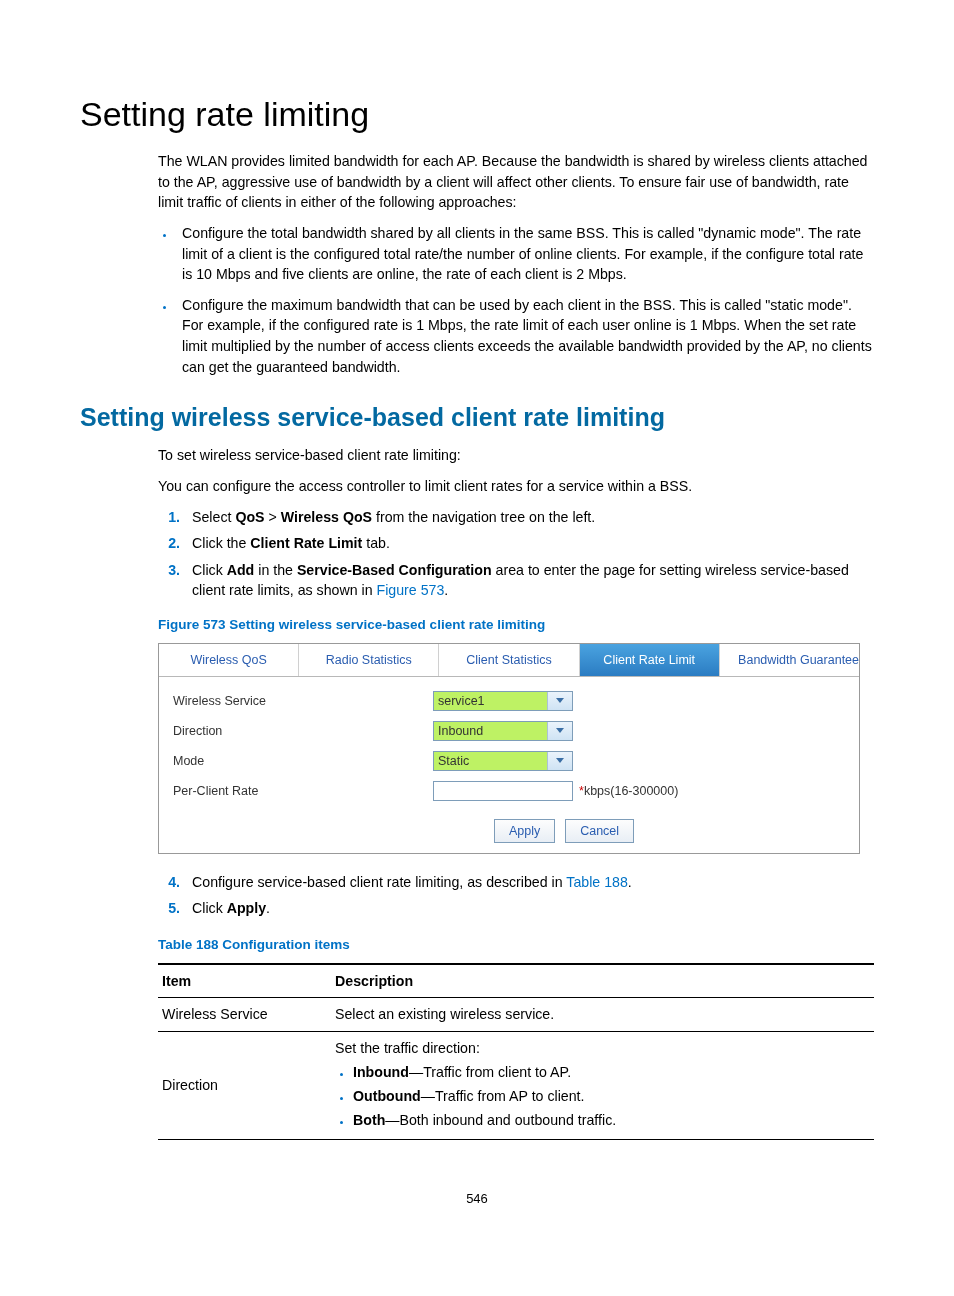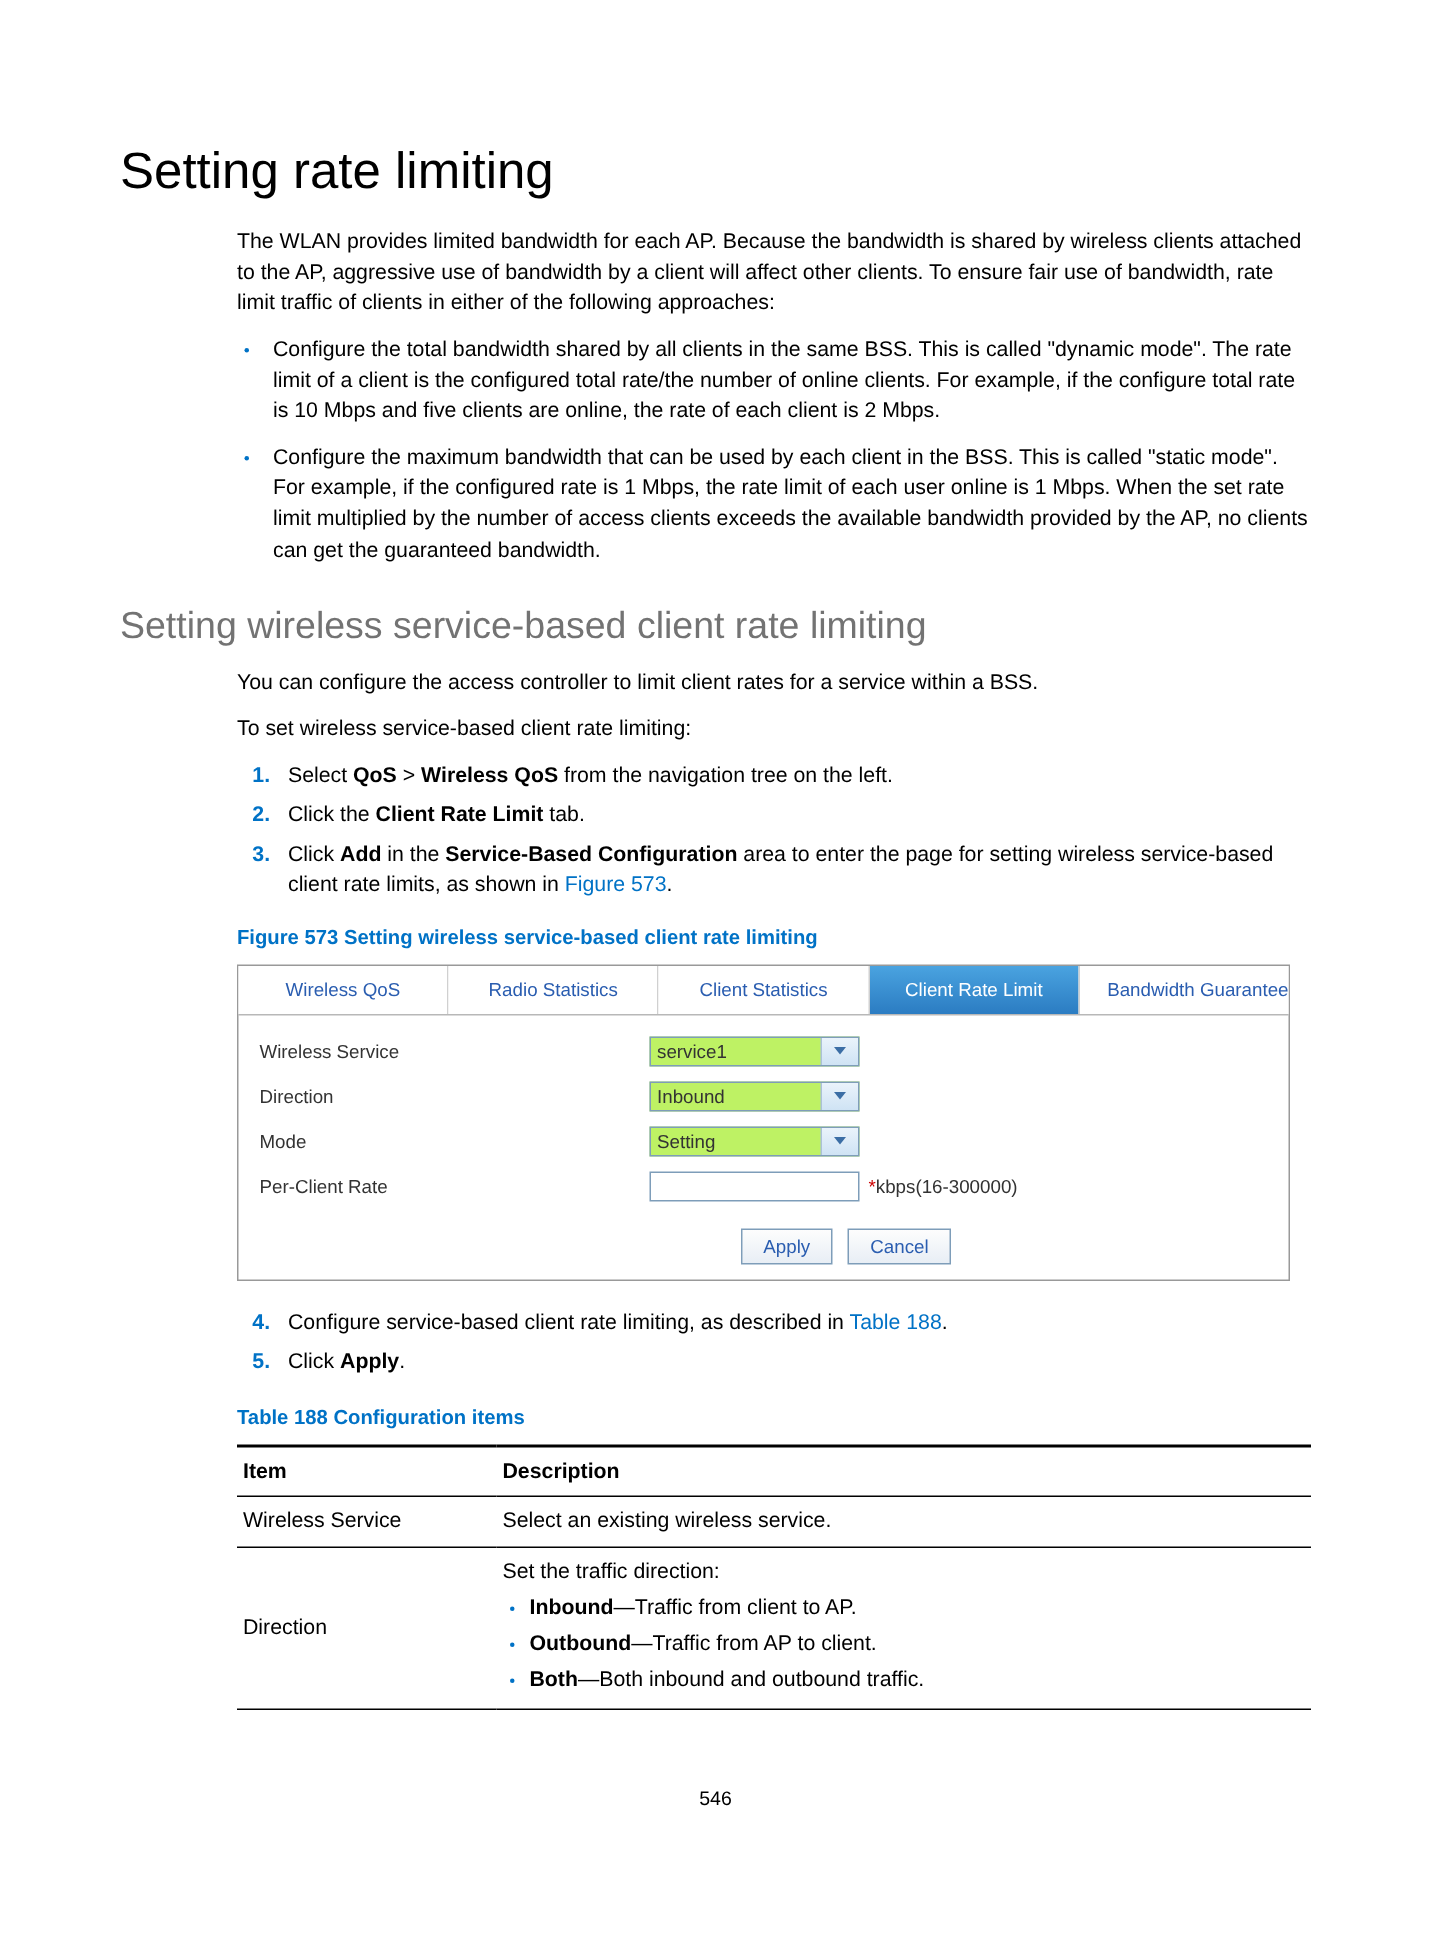--- a/index.html
+++ b/index.html
@@ -13,22 +13,22 @@
     line-height: 1.45;
   }
   h1 {
     color: #000000;
     font-weight: 300;
     font-size: 34px;
     margin: 0 0 12px 0;
     font-family: "Segoe UI Light", Arial, sans-serif;
   }
   h2 {
-    color: #737373;
-    font-weight: 400;
+    color: #0369a1;
+    font-weight: 700;
     font-size: 25px;
     margin: 22px 0 10px 0;
     font-family: "Segoe UI Light", Arial, sans-serif;
   }
   .body-indent { margin-left: 78px; }
   p { margin: 0 0 10px 0; }
   ul.bullets { margin: 0 0 8px 18px; padding: 0; }
   ul.bullets > li { margin-bottom: 10px; padding-left: 6px; }
   ul.bullets > li::marker { color: #0072c6; font-size: 11px; }
   ol.steps { margin: 0 0 8px 0; padding: 0 0 0 26px; }
@@ -144,22 +144,22 @@
   <p>The WLAN provides limited bandwidth for each AP. Because the bandwidth is shared by wireless clients attached to the AP, aggressive use of bandwidth by a client will affect other clients. To ensure fair use of bandwidth, rate limit traffic of clients in either of the following approaches:</p>
   <ul class="bullets">
     <li>Configure the total bandwidth shared by all clients in the same BSS. This is called "dynamic mode". The rate limit of a client is the configured total rate/the number of online clients. For example, if the configure total rate is 10 Mbps and five clients are online, the rate of each client is 2 Mbps.</li>
     <li>Configure the maximum bandwidth that can be used by each client in the BSS. This is called "static mode". For example, if the configured rate is 1 Mbps, the rate limit of each user online is 1 Mbps. When the set rate limit multiplied by the number of access clients exceeds the available bandwidth provided by the AP, no clients can get the guaranteed bandwidth.</li>
   </ul>
 </div>
 
 <h2>Setting wireless service-based client rate limiting</h2>
 
 <div class="body-indent">
+  <p>To set wireless service-based client rate limiting:</p>
   <p>You can configure the access controller to limit client rates for a service within a BSS.</p>
-  <p>To set wireless service-based client rate limiting:</p>
 
   <ol class="steps">
     <li>
       <span>Select </span><b>QoS</b><span> &gt; </span><b>Wireless QoS</b><span> from the navigation tree on the left.</span>
     </li>
     <li>
       <span>Click the </span><b>Client Rate Limit</b><span> tab.</span>
     </li>
     <li>
       <span>Click </span><b>Add</b><span> in the </span><b>Service-Based Configuration</b><span> area to enter the page for setting wireless service-based client rate limits, as shown in </span><a class="xref">Figure 573</a><span>.</span>
@@ -187,21 +187,21 @@
       <div class="ui-row">
         <div class="ui-label">Direction</div>
         <div class="ui-select">
           <span>Inbound</span>
           <span class="chev"></span>
         </div>
       </div>
       <div class="ui-row">
         <div class="ui-label">Mode</div>
         <div class="ui-select">
-          <span>Setting</span>
+          <span>Static</span>
           <span class="chev"></span>
         </div>
       </div>
       <div class="ui-row">
         <div class="ui-label">Per-Client Rate</div>
         <div class="ui-input"></div>
         <span class="hint"><span class="star">*</span><span>kbps(16-300000)</span></span>
       </div>
     </div>
     <div class="ui-actions">

